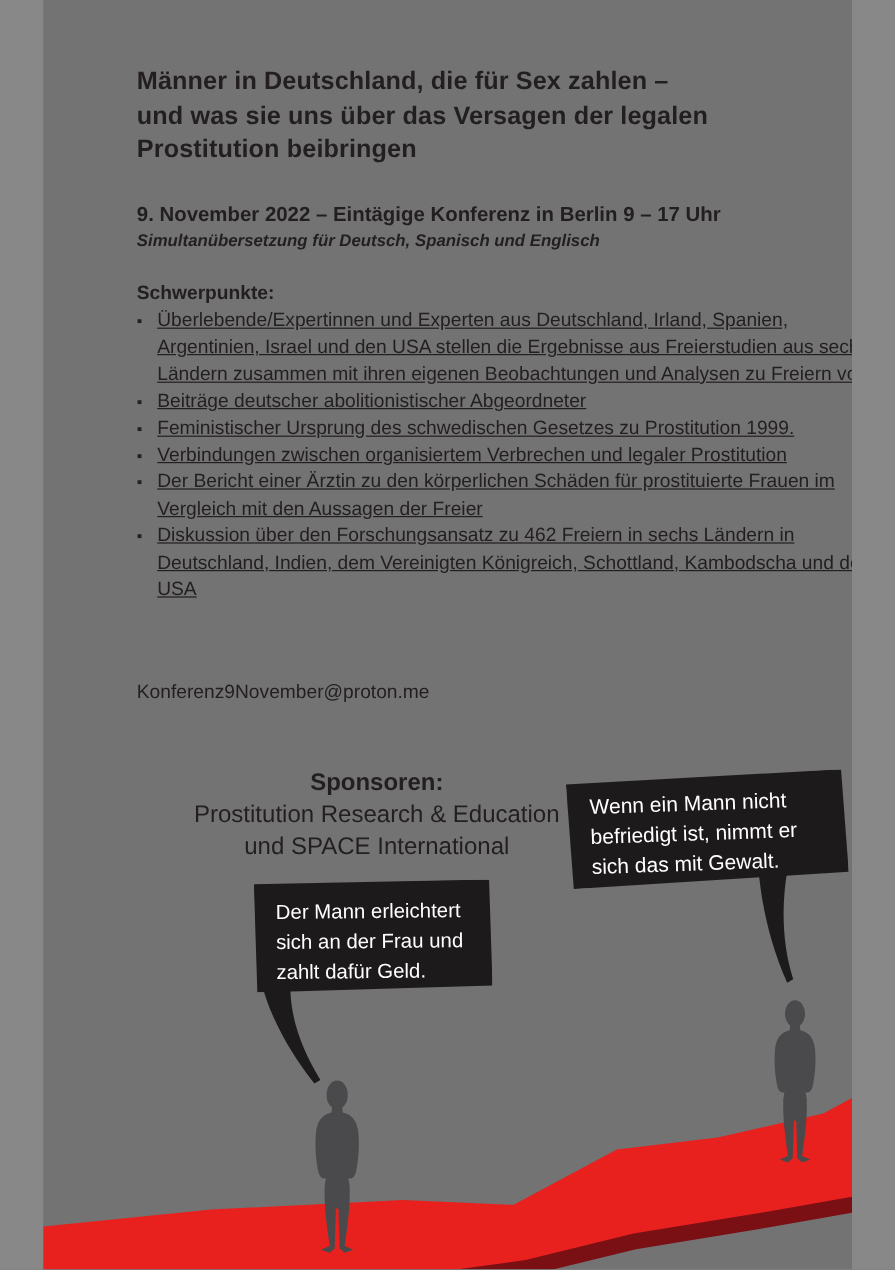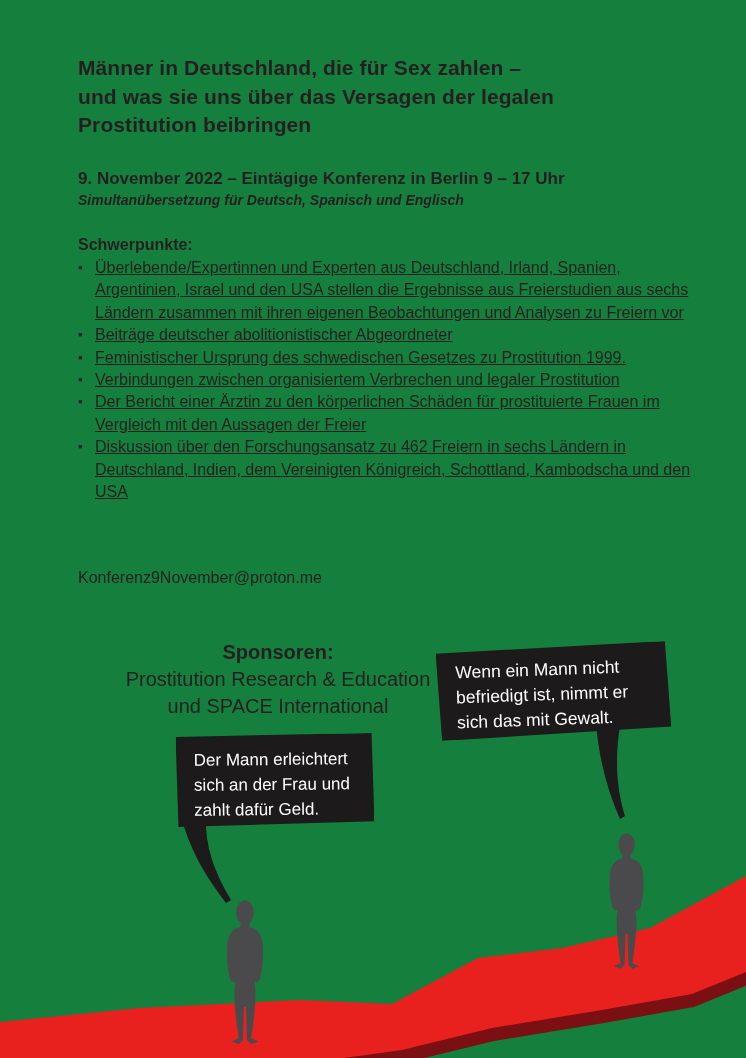--- a/index.html
+++ b/index.html
@@ -1,21 +1,21 @@
 <!DOCTYPE html>
 <html><head>
 <meta charset="utf-8">
 <style>
   * { margin:0; padding:0; box-sizing:border-box; }
   html,body { background:#888; }
   .page {
     position:relative;
-    width:746px; height:1058px;
+    width:674px; height:1058px;
     margin:0 auto;
-    background:#15803d;
+    background:#737373;
     overflow:hidden;
     font-family:"Liberation Sans", sans-serif;
     color:#231f20;
   }
   .title {
     position:absolute; left:78px; top:54px; width:620px;
     font-size:21px; font-weight:bold; line-height:28.5px;
     white-space:pre-line; letter-spacing:.1px;
   }
   .dateline {

